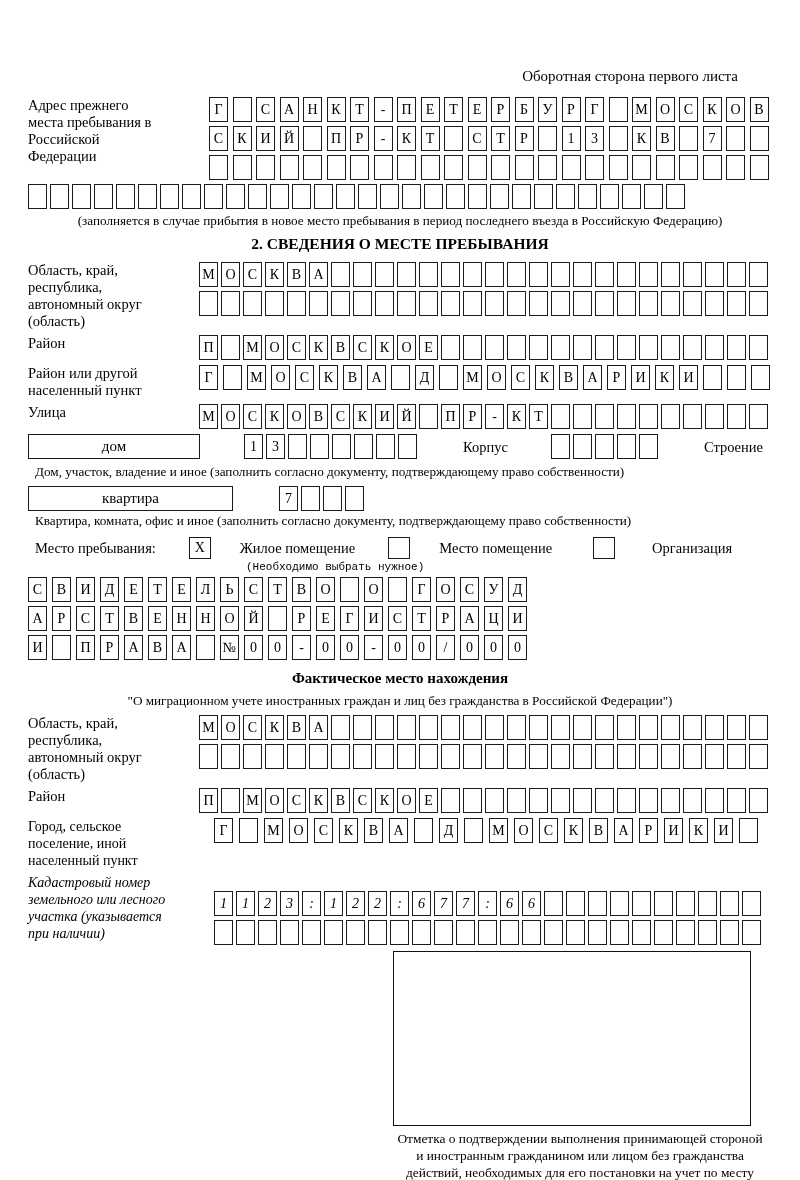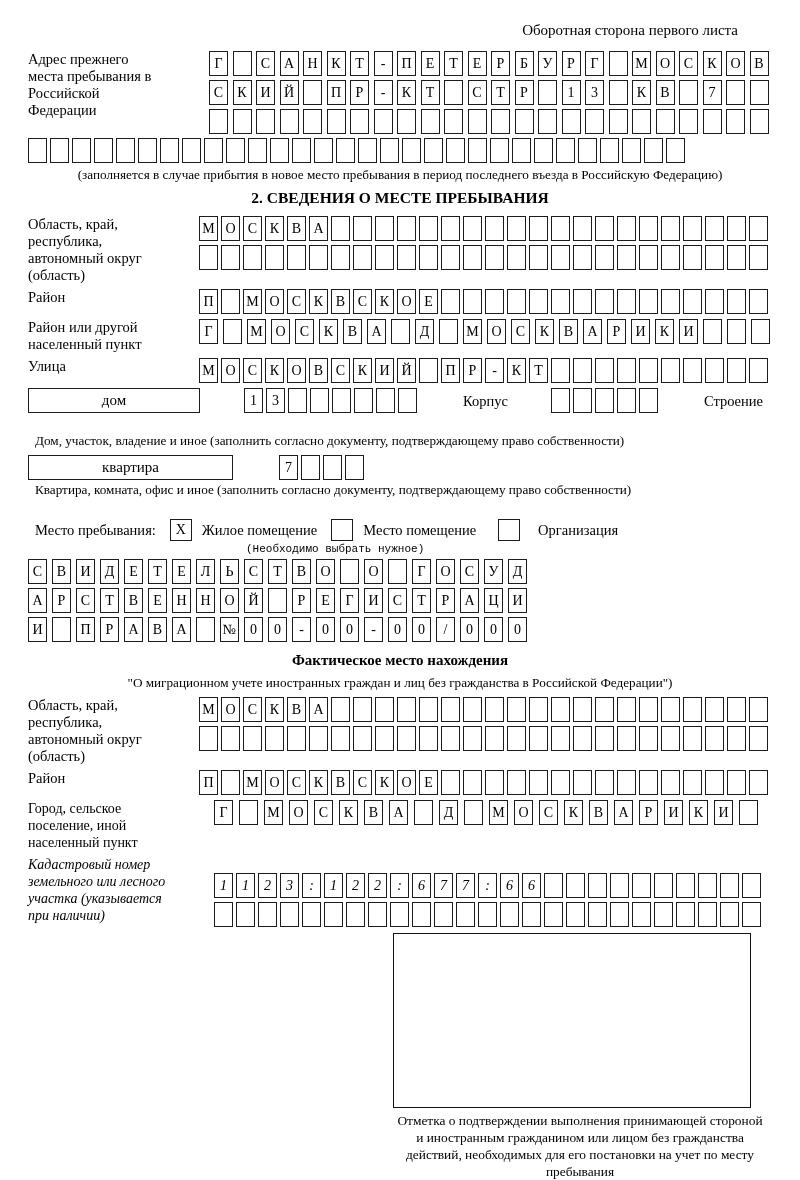--- a/index.html
+++ b/index.html
@@ -1,21 +1,21 @@
 <!DOCTYPE html>
 <html><head>
 <meta charset="utf-8">
 <style>
   html,body{margin:0;padding:0;background:#fff;}
   .page{
     width:800px;height:1180px;box-sizing:border-box;
     padding:22px 28px 0 28px;overflow:hidden;
     font-family:"Liberation Serif", serif;color:#000;background:#fff;
   }
-  .top-note{text-align:right;padding-right:34px;font-size:15px;margin-bottom:12px;}
+  .top-note{text-align:right;padding-right:34px;font-size:15px;margin-bottom:12px;margin-top:46px;}
   
   .boxes{display:flex;gap:3px;}
   .cbox{
     flex:0 0 auto;width:17px;height:23px;border:1.5px solid #1c1c1c;
     display:flex;align-items:center;justify-content:center;
     font-size:14px;line-height:1;background:#fff;
   }
   .gap45{gap:4.5px;}
   .gap5{gap:5px;}
   .gap6{gap:6px;}
@@ -36,21 +36,21 @@
   .subtitle{font-size:15px;font-weight:bold;text-align:center;margin:10px 0 6px 0;}
   
   .wide-box{
     flex:0 0 auto;height:23px;border:1.5px solid #1c1c1c;
     display:flex;align-items:center;justify-content:center;font-size:15px;background:#fff;
   }
   .wb-dom{width:170px;margin-right:8px;}
   .wb-kv{width:203px;margin-right:10px;}
   .inline-label{font-size:14.5px;line-height:26px;margin:0 7px 0 10px;}
   
-  .stay{display:flex;align-items:center;margin:21px 0 2px 0;font-size:14.5px;}
+  .stay{display:flex;align-items:center;margin:8px 0 2px 0;font-size:14.5px;gap:19px;}
   .checkbox{
     flex:0 0 auto;width:20px;height:20px;border:1.5px solid #1c1c1c;
     display:flex;align-items:center;justify-content:center;
     font-size:14px;margin:0 10px 0 14px;background:#fff;
   }
   .stay-note{font-size:11px;margin:1px 0 4px 218px;font-family:Liberation Mono, monospace;}
   
   .stamp-area{margin-left:365px;width:374px;margin-top:6px;}
   .stamp-box{width:358px;height:175px;border:1.8px solid #111;box-sizing:border-box;background:#fff;}
   .stamp-caption{font-size:13.4px;line-height:17px;text-align:center;margin-top:4px;}
@@ -334,21 +334,21 @@
         <div class="cbox"></div>
         <div class="cbox"></div>
         <div class="cbox"></div>
         <div class="cbox"></div>
         <div class="cbox"></div>
         <div class="cbox"></div>
         <div class="cbox"></div>
       </div>
   </div>
 
-  <div class="f" style="margin-bottom:19px;">
+  <div class="f" style="margin-bottom:4px;">
     <div class="wide-box wb-dom">дом</div>
     <div class="boxes">
         <div class="cbox">1</div>
         <div class="cbox">3</div>
         <div class="cbox"></div>
         <div class="cbox"></div>
         <div class="cbox"></div>
         <div class="cbox"></div>
         <div class="cbox"></div>
         <div class="cbox"></div>

